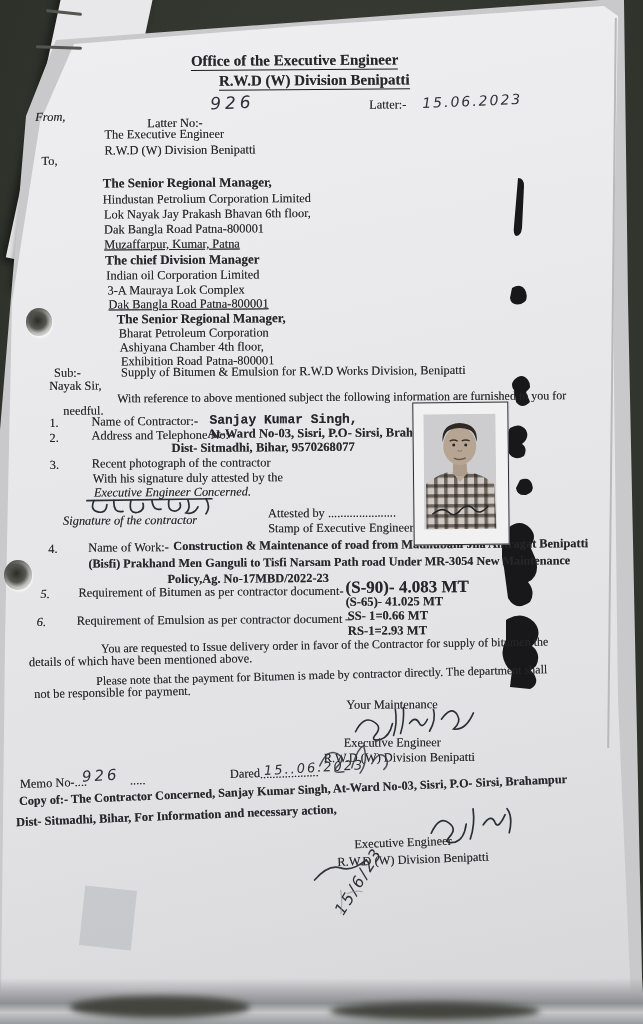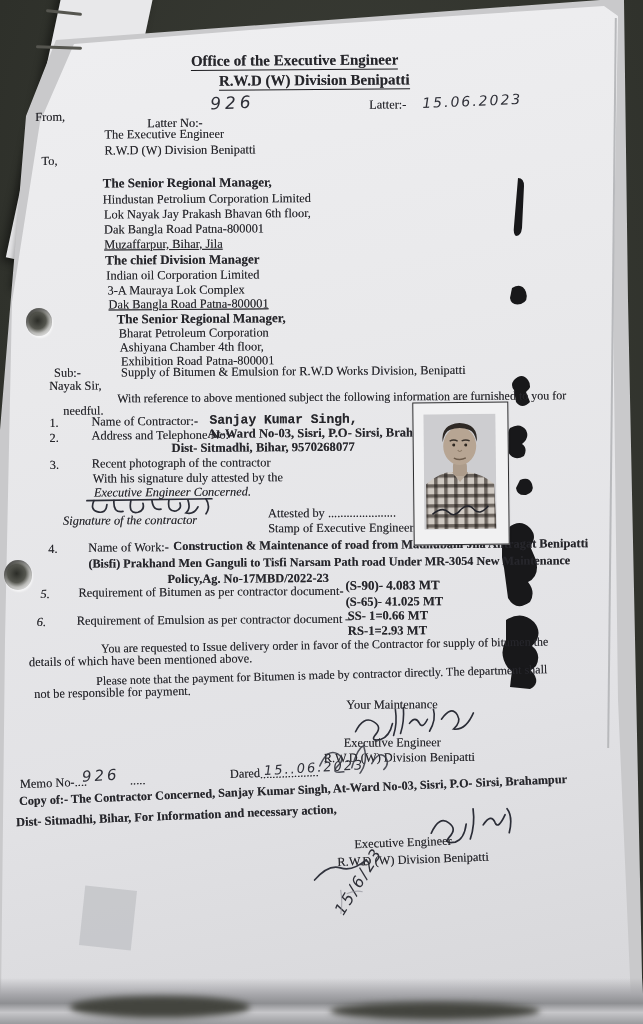--- a/index.html
+++ b/index.html
@@ -76,30 +76,30 @@
   <div id="textlayer">
 
     <div class="t head soft" style="left:194px;top:52px;">Office of the Executive Engineer</div>
     <div class="t head soft" style="left:222px;top:72px;">R.W.D (W) Division Benipatti</div>
 
     <div class="t soft" style="left:150px;top:115px;">Latter No:-</div>
     <div class="t hw" style="left:213px;top:92px;font-size:17px;letter-spacing:4px;transform:rotate(-2deg);">926</div>
     <div class="t soft" style="left:372px;top:98px;">Latter:-</div>
     <div class="t hw" style="left:425px;top:94px;font-size:14px;letter-spacing:2px;transform:rotate(-2deg);">15.06.2023</div>
 
-    <div class="t soft" style="left:38px;top:108px;">From,</div>
+    <div class="t soft" style="left:38px;top:108px;font-style:italic;">From,</div>
     <div class="t soft" style="left:107px;top:126px;">The Executive Engineer</div>
     <div class="t soft" style="left:107px;top:142px;">R.W.D (W) Division Benipatti</div>
     <div class="t soft" style="left:44px;top:152px;">To,</div>
 
     <div class="t b soft" style="left:105px;top:174px;font-size:13px;">The Senior Regional Manager,</div>
     <div class="t soft" style="left:105px;top:191px;">Hindustan Petrolium Corporation Limited</div>
     <div class="t soft" style="left:106px;top:206px;">Lok Nayak Jay Prakash Bhavan 6th floor,</div>
     <div class="t soft" style="left:106px;top:221px;">Dak Bangla  Road Patna-800001</div>
-    <div class="t u soft" style="left:106px;top:236px;">Muzaffarpur, Bihar, Jila</div>
+    <div class="t u soft" style="left:106px;top:236px;">Muzaffarpur, Kumar, Patna</div>
 
     <div class="t b soft" style="left:107px;top:251px;font-size:13px;">The chief Division Manager</div>
     <div class="t soft" style="left:108px;top:267px;">Indian oil Corporation Limited</div>
     <div class="t soft" style="left:109px;top:282px;">3-A Mauraya Lok Complex</div>
     <div class="t u soft" style="left:110px;top:296px;">Dak Bangla  Road Patna-800001</div>
 
     <div class="t b soft" style="left:118px;top:310px;font-size:13px;">The Senior Regional Manager,</div>
     <div class="t soft" style="left:120px;top:325px;">Bharat Petroleum Corporation</div>
     <div class="t soft" style="left:121px;top:339px;">Ashiyana Chamber 4th floor,</div>
     <div class="t soft" style="left:122px;top:353px;">Exhibition  Road Patna-800001</div>
@@ -142,21 +142,21 @@
     <div class="t soft" style="left:268px;top:521px;">Stamp of Executive Engineer</div>
 
     <div class="t soft" style="left:48px;top:540px;">4.</div>
     <div class="t soft" style="left:88px;top:539px;">Name of Work:-</div>
     <div class="t b soft" style="left:173px;top:538px;font-size:12.4px;">Construction &amp; Maintenance of road from Madhubani  Jila  Antragat Benipatti</div>
     <div class="t b soft" style="left:88px;top:555px;font-size:12.2px;">(Bisfi) Prakhand Men Ganguli to Tisfi  Narsam Path road Under MR-3054 New Maintenance</div>
     <div class="t b soft" style="left:167px;top:571px;font-size:12.4px;">Policy,Ag. No-17MBD/2022-23</div>
 
     <div class="t i soft" style="left:40px;top:585px;">5.</div>
     <div class="t soft" style="left:78px;top:584px;">Requirement of Bitumen as per contractor document-</div>
-    <div class="t b soft" style="left:345px;top:578px;font-size:13px;text-align:right;">(S-90)- 4.083 MT</div>
+    <div class="t b soft" style="left:345px;top:578px;font-size:17px;text-align:right;">(S-90)- 4.083 MT</div>
     <div class="t b soft" style="left:345px;top:595px;font-size:12.6px;">(S-65)- 41.025 MT</div>
 
     <div class="t i soft" style="left:36px;top:613px;">6.</div>
     <div class="t soft" style="left:76px;top:612px;">Requirement of Emulsion as per contractor document –</div>
     <div class="t b soft" style="left:347px;top:609px;font-size:12.6px;">SS- 1=0.66 MT</div>
     <div class="t b soft" style="left:347px;top:624px;font-size:12.6px;">RS-1=2.93 MT</div>
 
     <div class="t soft" style="left:100px;top:638px;font-size:12px;transform:rotate(-.5deg);">You are requested to Issue delivery order in favor of the Contractor for supply of bitumen the</div>
     <div class="t soft" style="left:28px;top:652px;transform:rotate(-.6deg);">details of which have been mentioned above.</div>
     <div class="t soft" style="left:95px;top:668px;font-size:12px;transform:rotate(-1.1deg);">Please note that the payment for Bitumen is made by contractor directly. The department shall</div>

